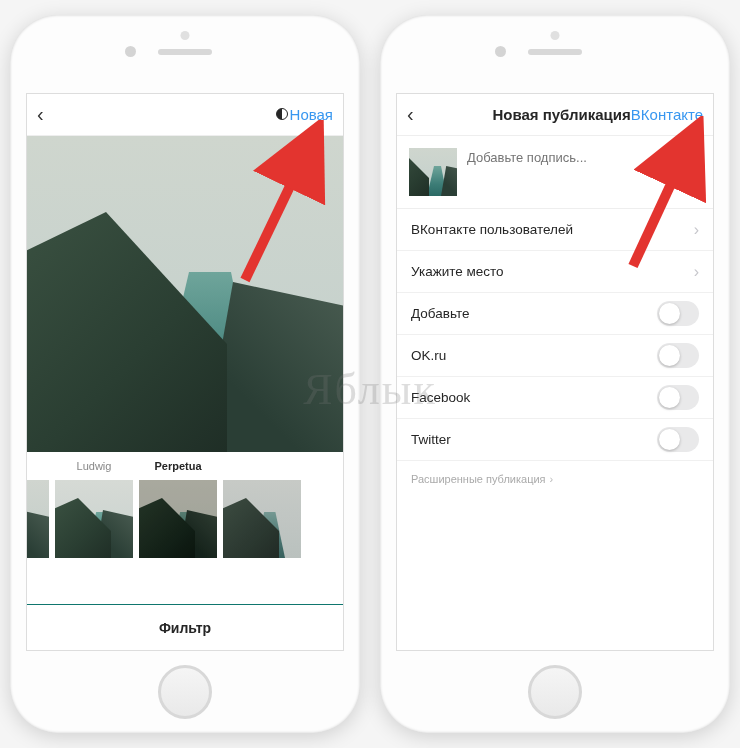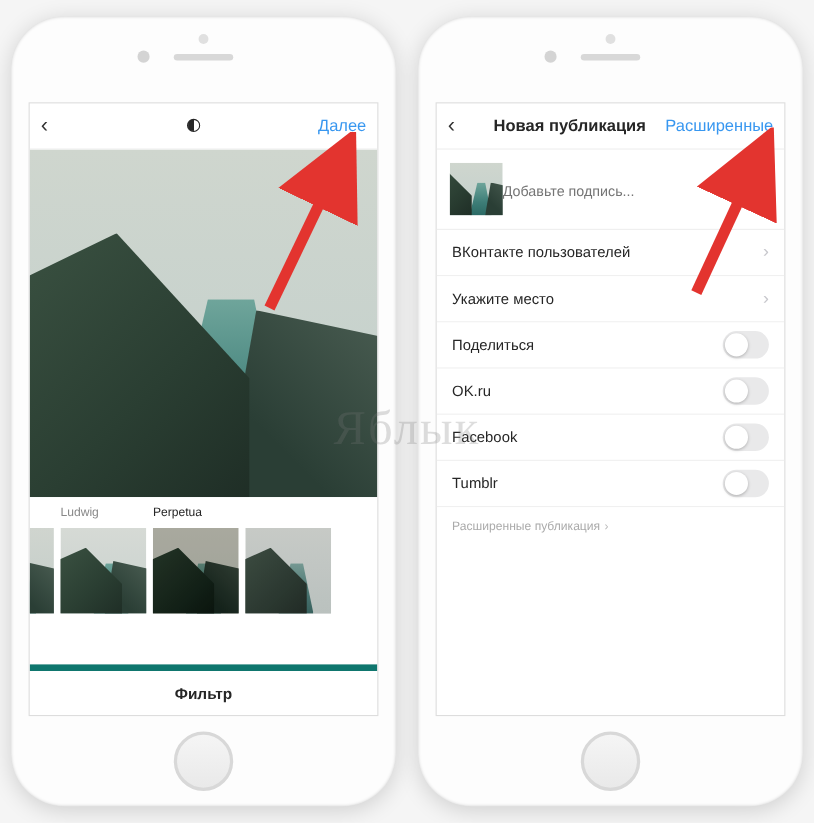--- a/index.html
+++ b/index.html
@@ -77,21 +77,21 @@
   .hdr {
     height: 42px;
     display: flex;
     align-items: center;
     justify-content: space-between;
     padding: 0 10px;
     border-bottom: 1px solid #eee;
     font-size: 15px;
   }
   .hdr .back { width: 24px; color:#333; font-size:20px; }
-  .hdr .center { flex:1; text-align:center; font-weight:600; color:#262626; }
+  .hdr .center { flex:1; text-align:right; font-weight:600; color:#262626; }
   .hdr .action { color:#3897f0; font-size:15px; }
 
   
   .sun-icon {
     display:inline-block;
     width:18px; height:18px;
     position:relative;
   }
   .sun-icon::before{
     content:""; position:absolute; top:4px; left:4px;
@@ -121,54 +121,54 @@
     filter: blur(0.3px);
   }
 
   
   .filter-strip {
     display:flex;
     gap:6px;
     padding:8px 0 2px 0;
     overflow:hidden;
   }
-  .filter-item { width:78px; flex:0 0 78px; }
+  .filter-item { width:78px; flex:0 0 78px; text-align:center; }
   .filter-item.partial-left { margin-left:-56px; }
   .filter-label { font-size:11px; color:#888; margin-bottom:6px; height:14px;}
-  .filter-label.active { color:#262626; font-weight:400; }
+  .filter-label.active { color:#262626; font-weight:700; }
   .thumb {
     width:78px; height:78px; position:relative; overflow:hidden;
   }
   .thumb .sky{background:linear-gradient(#d0d5cf,#c1ccc8);}
   .thumb .mtn-left{width:60px;height:60px;bottom:0;left:-4px;}
   .thumb .mtn-right{width:40px;height:48px;bottom:0;right:-2px;}
   .thumb .river{width:32px;height:46px;left:30px;}
   .thumb.f2 .sky{filter:brightness(1.1) contrast(0.85);}
   .thumb.f3 .sky{filter:brightness(1.2) saturate(0.6);}
   .thumb.f3 .mtn-left,.thumb.f3 .mtn-right,.thumb.f3 .river{filter:brightness(1.15) saturate(0.5);}
   .thumb.f4 {filter:brightness(0.75) contrast(1.15) sepia(0.15);}
   .thumb.f5 {filter:saturate(0.7) brightness(0.95);}
 
   
   .bottom-tabs {
     margin-top:auto;
     height:46px;
     display:flex;
-    border-top:6px solid #0f766e;
+    border-top:1px solid #0f766e;
     flex-direction:column;
   }
   .bottom-tabs div{
     flex:1; display:flex; align-items:center; justify-content:center;
     font-size:14px; color:#999;
   }
   .bottom-tabs div.active{ color:#262626; font-weight:600; }
 
   
   .caption-row {
-    display:flex; padding:12px 12px; align-items:center;
+    display:flex; padding:12px 12px; gap:10px; align-items:flex-start;
     border-bottom:1px solid #eee;
   }
   .caption-thumb {
     width:48px; height:48px; position:relative; overflow:hidden; flex:0 0 48px;
   }
   .caption-thumb .mtn-left{width:40px;height:40px;}
   .caption-thumb .mtn-right{width:26px;height:30px;}
   .caption-thumb .river{width:20px;height:30px;left:18px;}
   .caption-input {
     flex:1; font-size:13px; color:#bbb; border:none; outline:none; padding-top:2px;
@@ -217,21 +217,21 @@
 
 <div class="phone">
   <div class="sensor"></div>
   <div class="camera"></div>
   <div class="speaker"></div>
   <div class="screen">
 
     <div class="hdr">
       <span class="back">‹</span>
       <span class="center"><span class="sun-icon"></span></span>
-      <span class="action">Далее</span>
+      <span class="action">Новая</span>
     </div>
 
     <div class="photo-main">
       <div class="sky"></div>
       <div class="river"></div>
       <div class="mtn-right"></div>
       <div class="mtn-left"></div>
     </div>
 
     <div class="filter-strip">
@@ -292,21 +292,21 @@
 
 <div class="phone">
   <div class="sensor"></div>
   <div class="camera"></div>
   <div class="speaker"></div>
   <div class="screen">
 
     <div class="hdr">
       <span class="back">‹</span>
       <span class="center">Новая публикация</span>
-      <span class="action">Расширенные</span>
+      <span class="action">ВКонтакте</span>
     </div>
 
     <div class="caption-row">
       <div class="caption-thumb">
         <div class="sky"></div>
           <div class="river"></div>
           <div class="mtn-right"></div>
           <div class="mtn-left"></div>
       </div>
       <input class="caption-input" placeholder="Добавьте подпись..." style="">
@@ -315,33 +315,33 @@
     <div class="row">
       <span>ВКонтакте пользователей</span>
       <span class="chev">›</span>
     </div>
     <div class="row">
       <span>Укажите место</span>
       <span class="chev">›</span>
     </div>
 
     <div class="row">
-      <span>Поделиться</span>
+      <span>Добавьте</span>
       <div class="toggle"></div>
     </div>
     <div class="row">
       <span>OK.ru</span>
       <div class="toggle"></div>
     </div>
     <div class="row">
       <span>Facebook</span>
       <div class="toggle"></div>
     </div>
     <div class="row">
-      <span>Tumblr</span>
+      <span>Twitter</span>
       <div class="toggle"></div>
     </div>
 
     <div class="adv-row">
       <span>Расширенные публикация</span><span class="chev">›</span>
     </div>
 
     <div class="arrow" style="top:22px; right:-2px;">
       <svg width="110" height="160">
         <defs>

